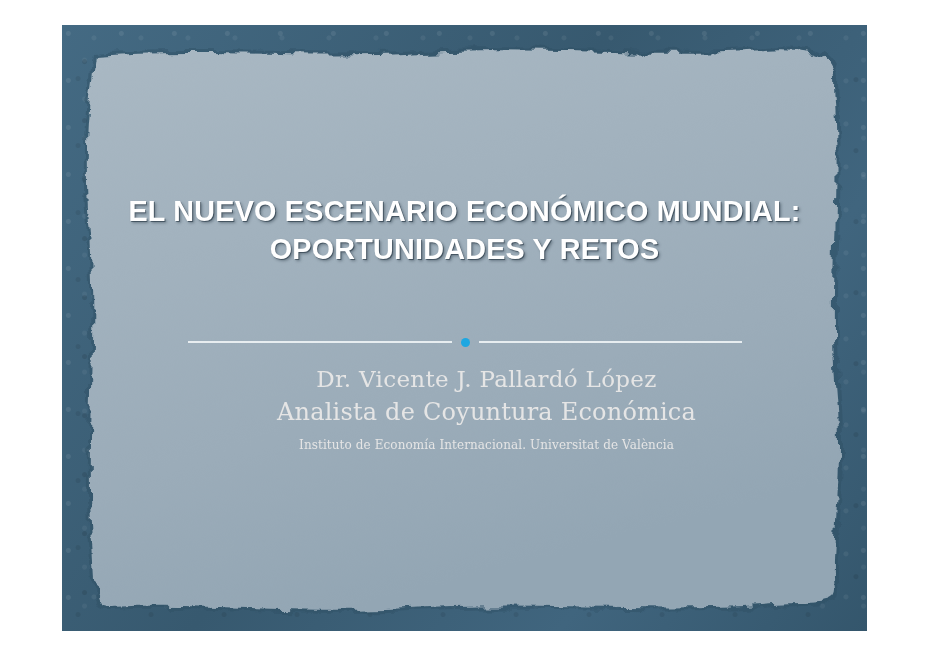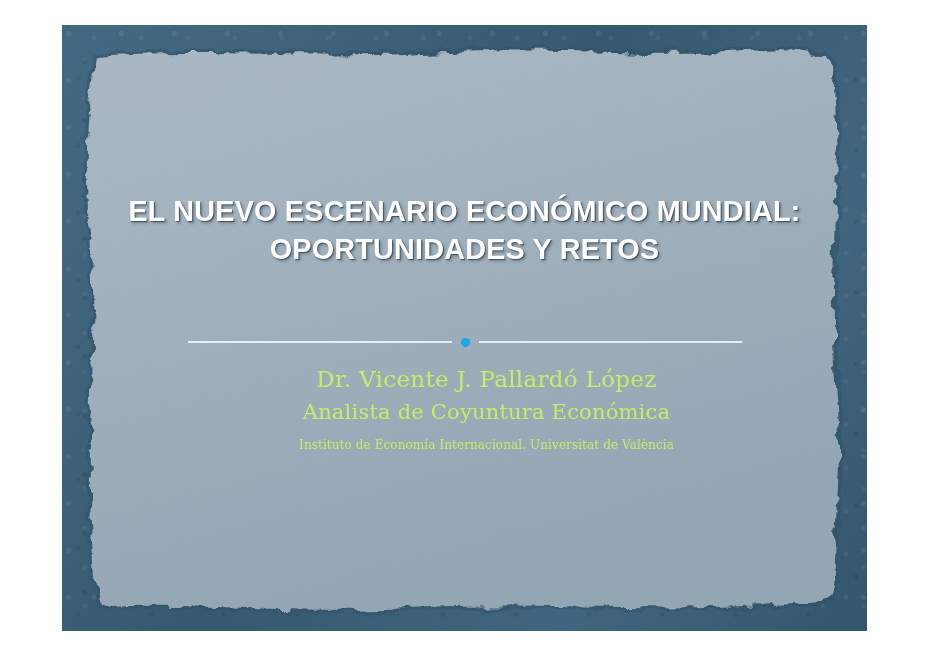--- a/index.html
+++ b/index.html
@@ -130,32 +130,32 @@
   
   #subtitle-block {
     position: absolute;
     left: 0;
     top: 337px;
     width: 805px;
     text-align: center;
   }
   .sub-line {
     display: block;
-    color: #bef264;
+    color: #e5e5e5;
     font-family: "DejaVu Serif", "Liberation Serif", serif;
     white-space: nowrap;
     margin-left: 44px;
   }
   #sub-line-1 {
     font-size: 23px;
     line-height: 34px;
     letter-spacing: 0.3px;
   }
   #sub-line-2 {
-    font-size: 21px;
+    font-size: 24px;
     line-height: 33px;
     letter-spacing: 0.2px;
   }
   #sub-line-3 {
     font-size: 12px;
     line-height: 32px;
     letter-spacing: 0.1px;
   }
 </style>
 </head>

